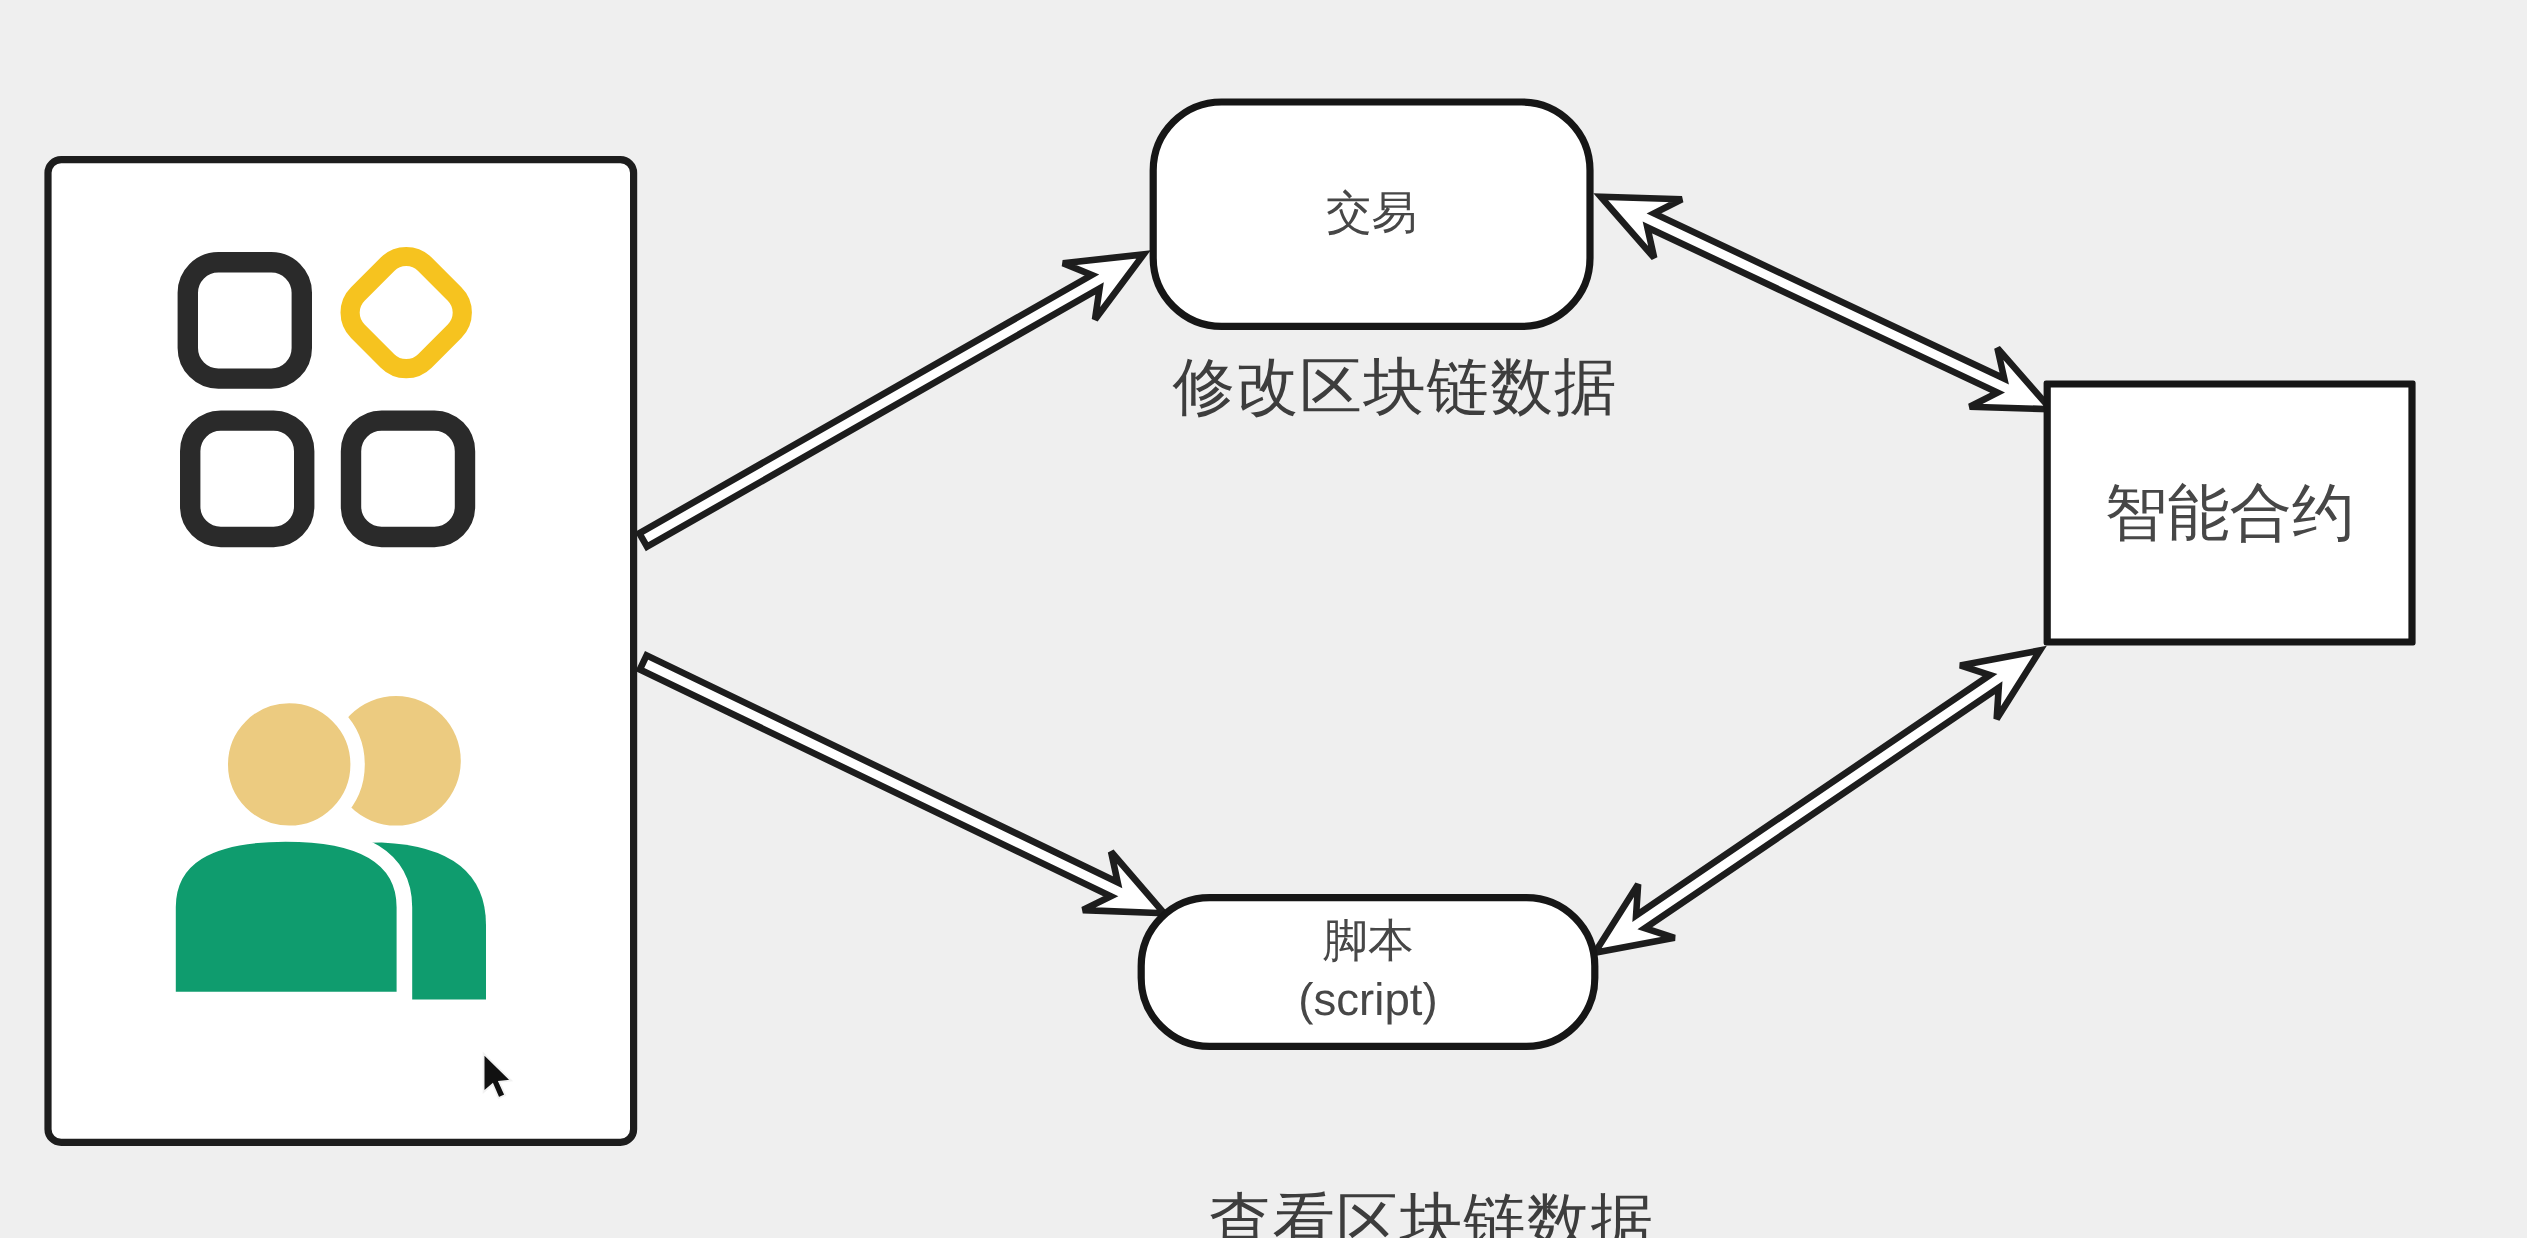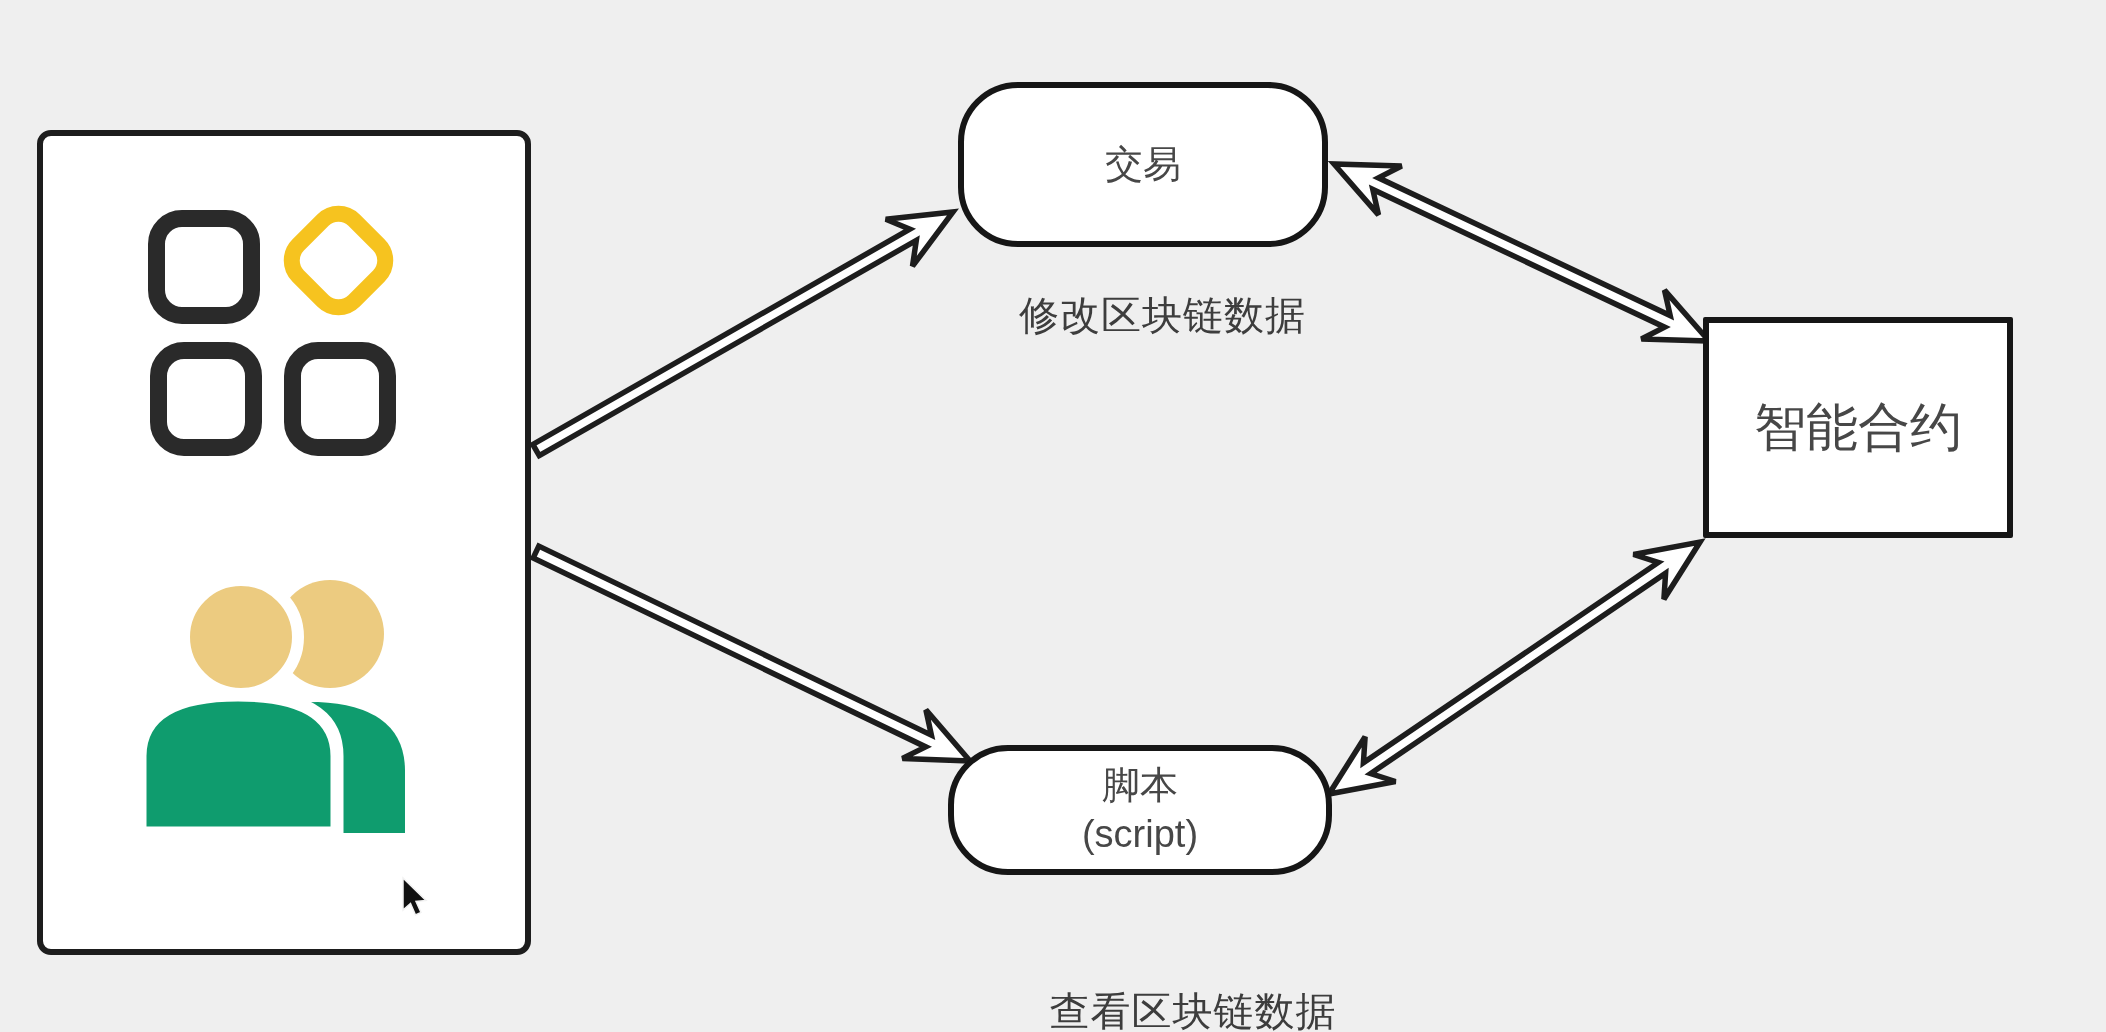--- a/index.html
+++ b/index.html
@@ -27,28 +27,28 @@
   }
   .people-svg{position:absolute;left:85px;top:420px;}
   .cursor-svg{position:absolute;left:352px;top:738px;}
   
   .node{
     box-sizing:border-box;background:#ffffff;border:6px solid #161616;
     display:flex;flex-direction:column;align-items:center;justify-content:center;
     color:#474747;text-align:center;
   }
   .pill{border-radius:60px;font-size:38px;line-height:49px;}
-  .node-transaction{left:958px;top:82px;width:370px;height:165px;}
+  .node-transaction{left:958px;top:82px;width:370px;height:193px;}
   .node-script{left:948px;top:745px;width:384px;height:130px;}
   .node-contract{
     left:1703px;top:317px;width:310px;height:221px;border-radius:2px;
     font-size:52px;
   }
   .caption{
-    color:#3d3d3d;font-size:40px;letter-spacing:1px;text-align:center;
+    color:#3d3d3d;font-size:52px;letter-spacing:1px;text-align:center;
     white-space:nowrap;
   }
   .caption-modify{left:975px;top:288px;width:375px;}
   .caption-view{left:1005px;top:953px;width:376px;margin-top:31px;}
   
   #arrows{left:0;top:0;pointer-events:none;}
   #arrows path{fill:#ffffff;stroke:#1d1d1d;stroke-width:5.5;stroke-linejoin:miter;}
 </style>
 </head>
 <body>

